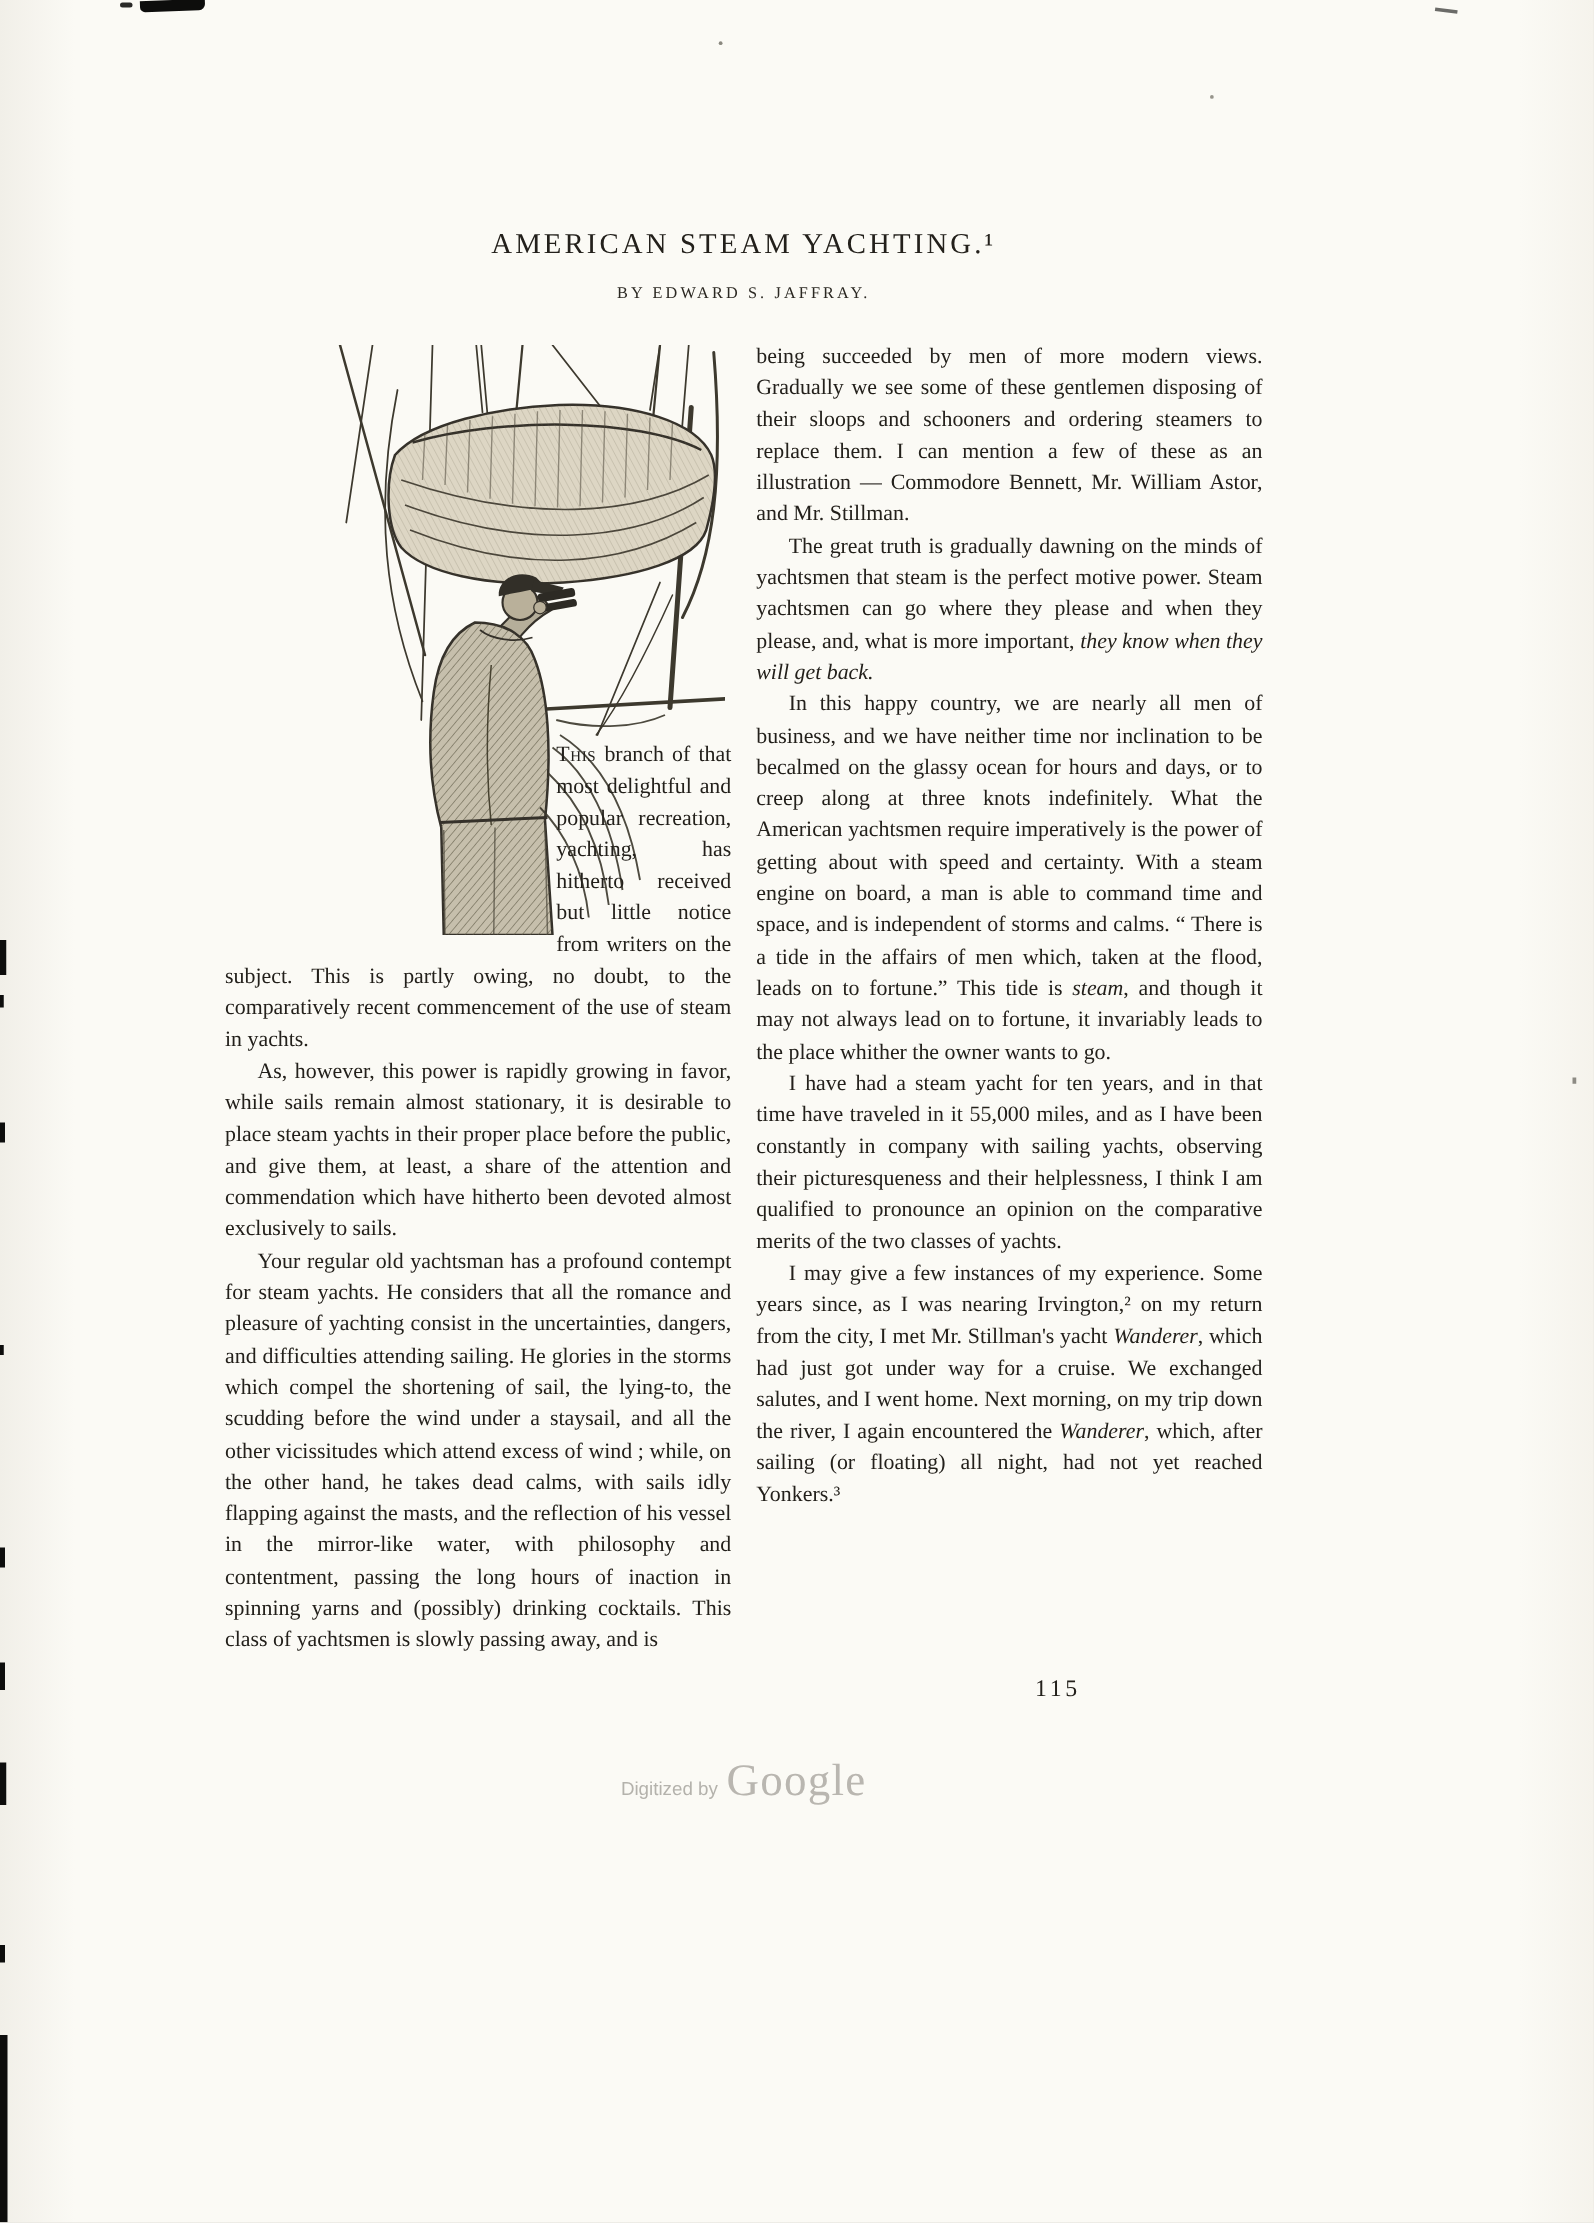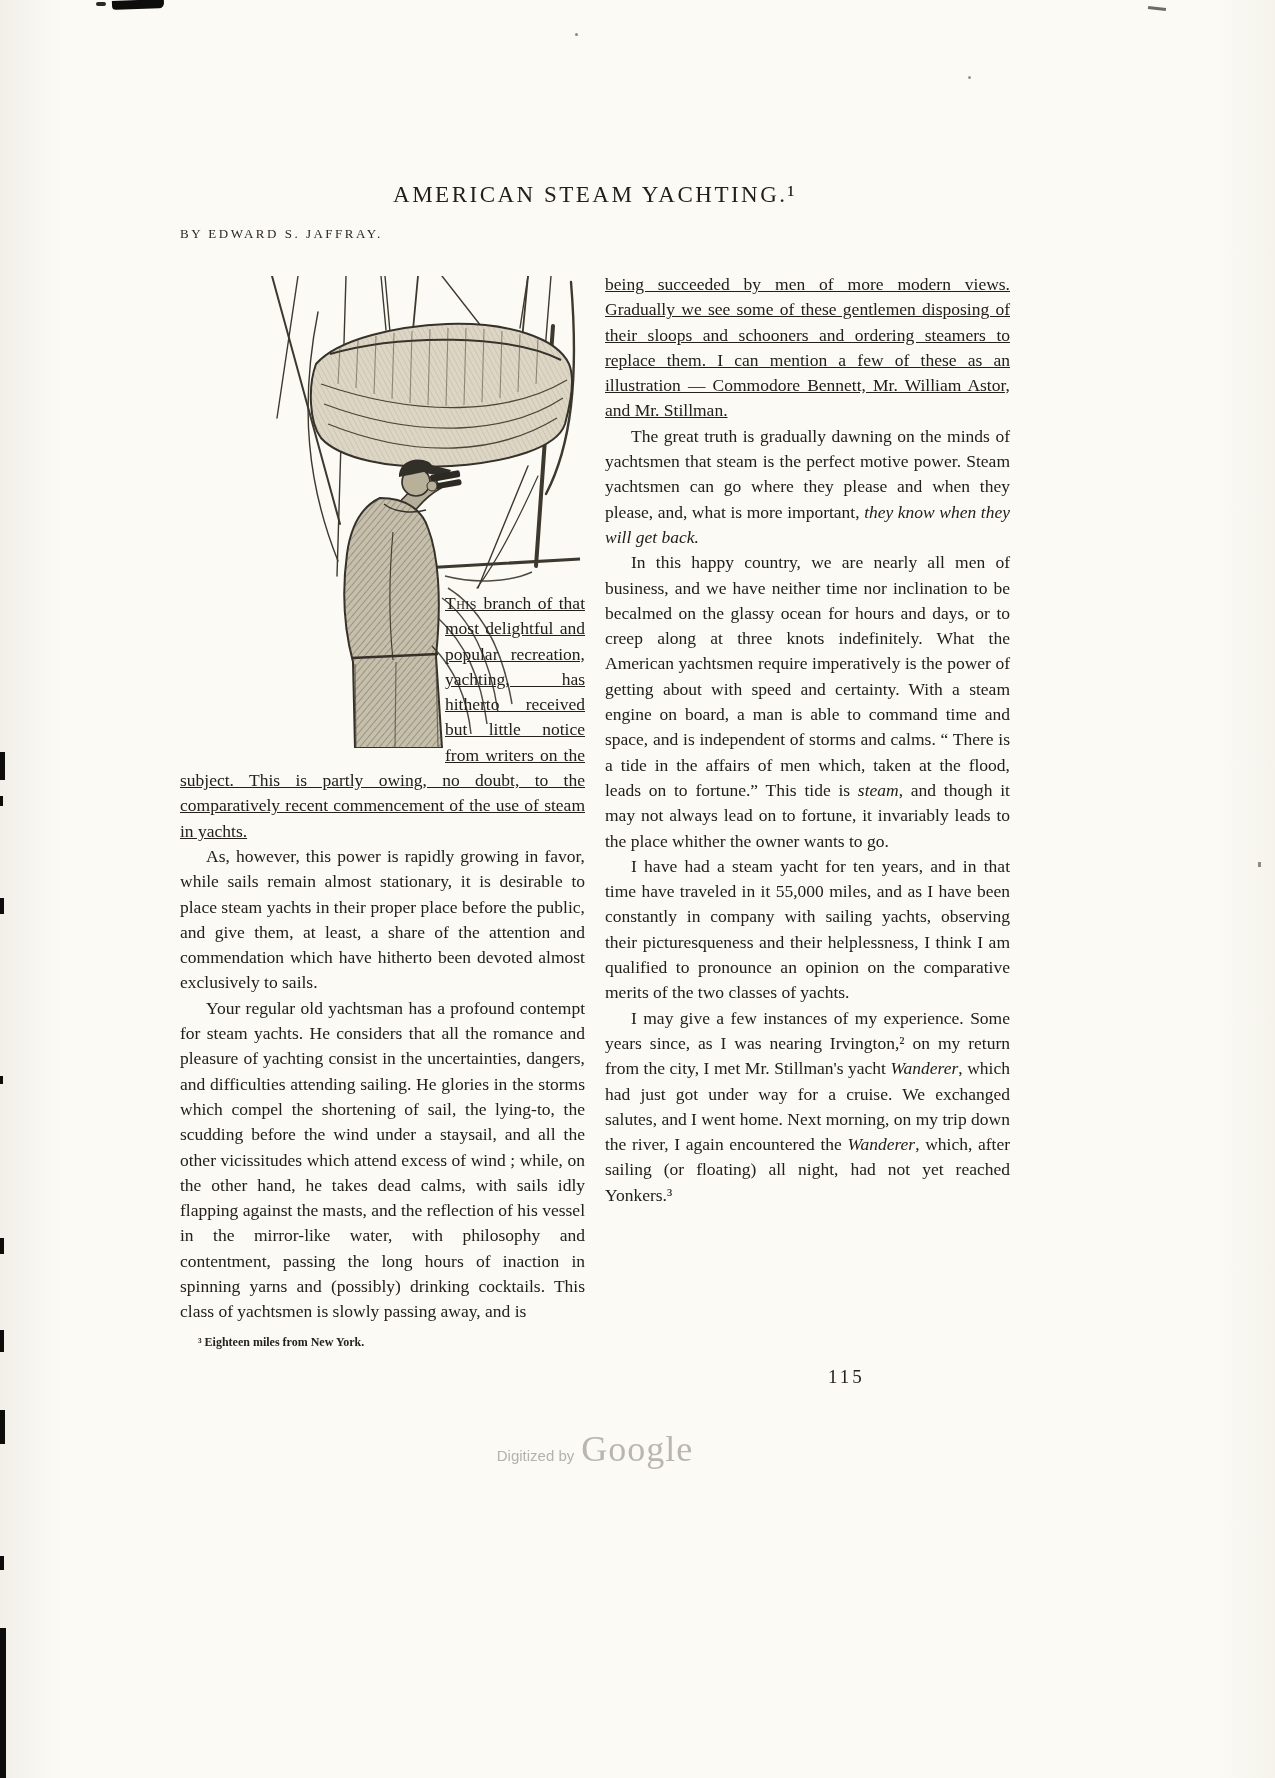--- a/index.html
+++ b/index.html
@@ -27,37 +27,38 @@
     margin: 0;
     font-size: 23px;
     font-weight: 400;
     letter-spacing: 2.5px;
     text-align: center;
     white-space: nowrap;
   }
 
   .byline {
     margin-top: 18px;
+    text-align: center;
     font-size: 13px;
     letter-spacing: 2.5px;
     color: #2b2822;
   }
 
   .columns {
     display: flex;
     gap: 20px;
     margin-top: 30px;
     font-size: 17.5px;
     line-height: 25.3px;
     text-align: justify;
     hyphens: auto;
   }
   .col { flex: 0 0 405px; width: 405px; }
   .col p { margin: 0; text-indent: 26px; }
-  .col p.flush { text-indent: 0; text-decoration: underline; }
+  .col p.flush { text-indent: 0; }
   .sc { font-variant: small-caps; letter-spacing: 0.5px; }
 
   .illustration-float {
     float: left;
     width: 400px;
     height: 472px;
     margin: 4px 0 2px 0;
     shape-outside: polygon(0px 0px, 400px 0px, 400px 312px, 258px 312px, 258px 472px, 0px 472px);
     shape-margin: 7px;
   }
@@ -210,21 +211,20 @@
         <p class="flush">being succeeded by men of more modern views.  Gradually we see some of these gentlemen disposing of their sloops and schooners and ordering steamers to replace them.  I can mention a few of these as an illustration — Commodore Bennett, Mr. William Astor, and Mr. Stillman.</p>
         <p>The great truth is gradually dawning on the minds of yachtsmen that steam is the perfect motive power.  Steam yachtsmen can go where they please and when they please, and, what is more important, <i>they know when they will get back.</i></p>
         <p>In this happy country, we are nearly all men of business, and we have neither time nor inclination to be becalmed on the glassy ocean for hours and days, or to creep along at three knots indefinitely.  What the American yachtsmen require imperatively is the power of getting about with speed and certainty.  With a steam engine on board, a man is able to command time and space, and is independent of storms and calms.  “ There is a tide in the affairs of men which, taken at the flood, leads on to fortune.”  This tide is <i>steam</i>, and though it may not always lead on to fortune, it invariably leads to the place whither the owner wants to go.</p>
         <p>I have had a steam yacht for ten years, and in that time have traveled in it 55,000 miles, and as I have been constantly in company with sailing yachts, observing their picturesqueness and their helplessness, I think I am qualified to pronounce an opinion on the comparative merits of the two classes of yachts.</p>
         <p>I may give a few instances of my experience.  Some years since, as I was nearing Irvington,² on my return from the city, I met Mr. Stillman's yacht <i>Wanderer</i>, which had just got under way for a cruise.  We exchanged salutes, and I went home.  Next morning, on my trip down the river, I again encountered the <i>Wanderer</i>, which, after sailing (or floating) all night, had not yet reached Yonkers.³</p>
       </div>
 
     </div>
 
     <div class="footnotes">
-      <p class="fn-short">³ Eighteen miles from New York.</p>
     </div>
 
     <div class="page-number-row">
       <span class="page-number">115</span>
     </div>
 
     <div class="watermark-row">
       <span class="wm-prefix">Digitized by</span><span class="wm-logo">Google</span>
     </div>
 

